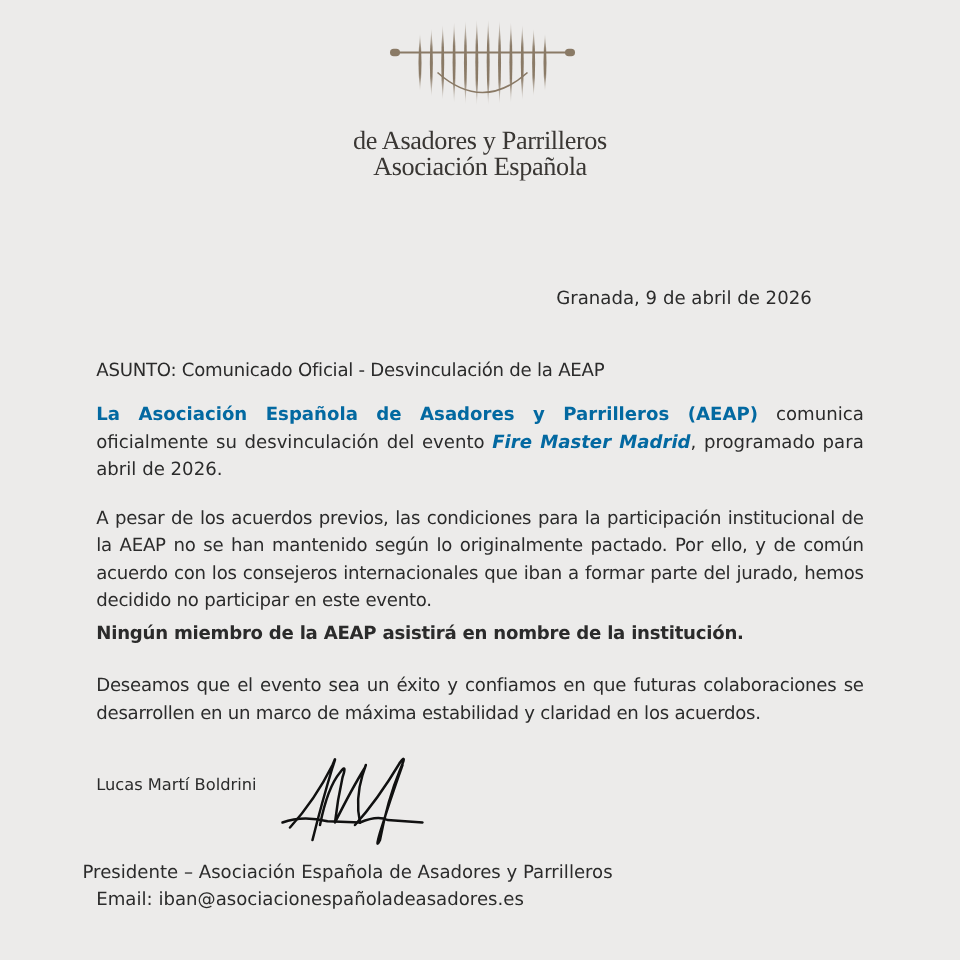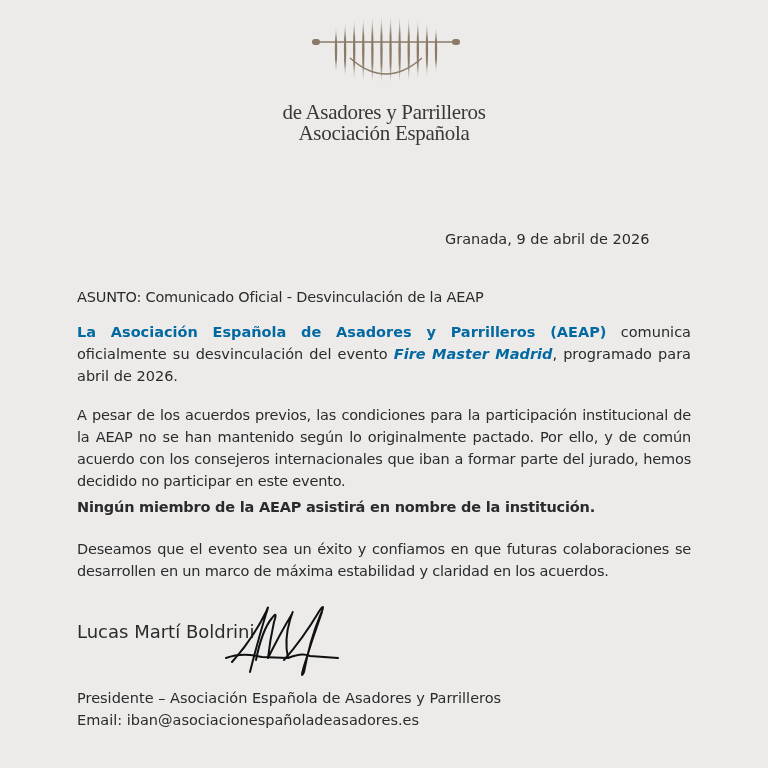--- a/index.html
+++ b/index.html
@@ -22,23 +22,23 @@
     .date {
       position: absolute; left: 445px; top: 228px;
       font-size: 14.5px; color: #2a2a2a;
     }
     .text { font-size: 14.5px; line-height: 22px; color: #2b2b2b; }
     .subject { position: absolute; left: 77px; top: 286px; font-weight: normal; }
     .p1 { position: absolute; left: 77px; width: 614px; top: 321px; text-align: justify; }
     .p2 { position: absolute; left: 77px; width: 614px; top: 387px; text-align: justify; margin-top: 17px; }
     .p3 { position: absolute; left: 77px; top: 496px; font-weight: bold; }
     .p4 { position: absolute; left: 77px; width: 614px; top: 538px; text-align: justify; }
-    .signer { position: absolute; left: 77px; top: 621px; font-size: 18px; color: #2b2b2b; }
+    .signer { position: absolute; left: 77px; top: 621px; font-size: 13px; color: #2b2b2b; }
     .signature { position: absolute; left: 222px; top: 600px; width: 118px; height: 80px; }
-    .footer1 { position: absolute; left: 77px; top: 687px; text-align: center; }
+    .footer1 { position: absolute; left: 66px; top: 687px; text-align: center; }
     .footer2 { position: absolute; left: 77px; top: 709px; }
     b, i { color: #0369a1; }
     .tight { letter-spacing: -0.2px; }
   </style>
 </head>
 <body>
 
 <svg class="logo" viewBox="0 0 160 80">
   <defs>
     <linearGradient id="fadeV" x1="0" y1="0" x2="0" y2="1">

